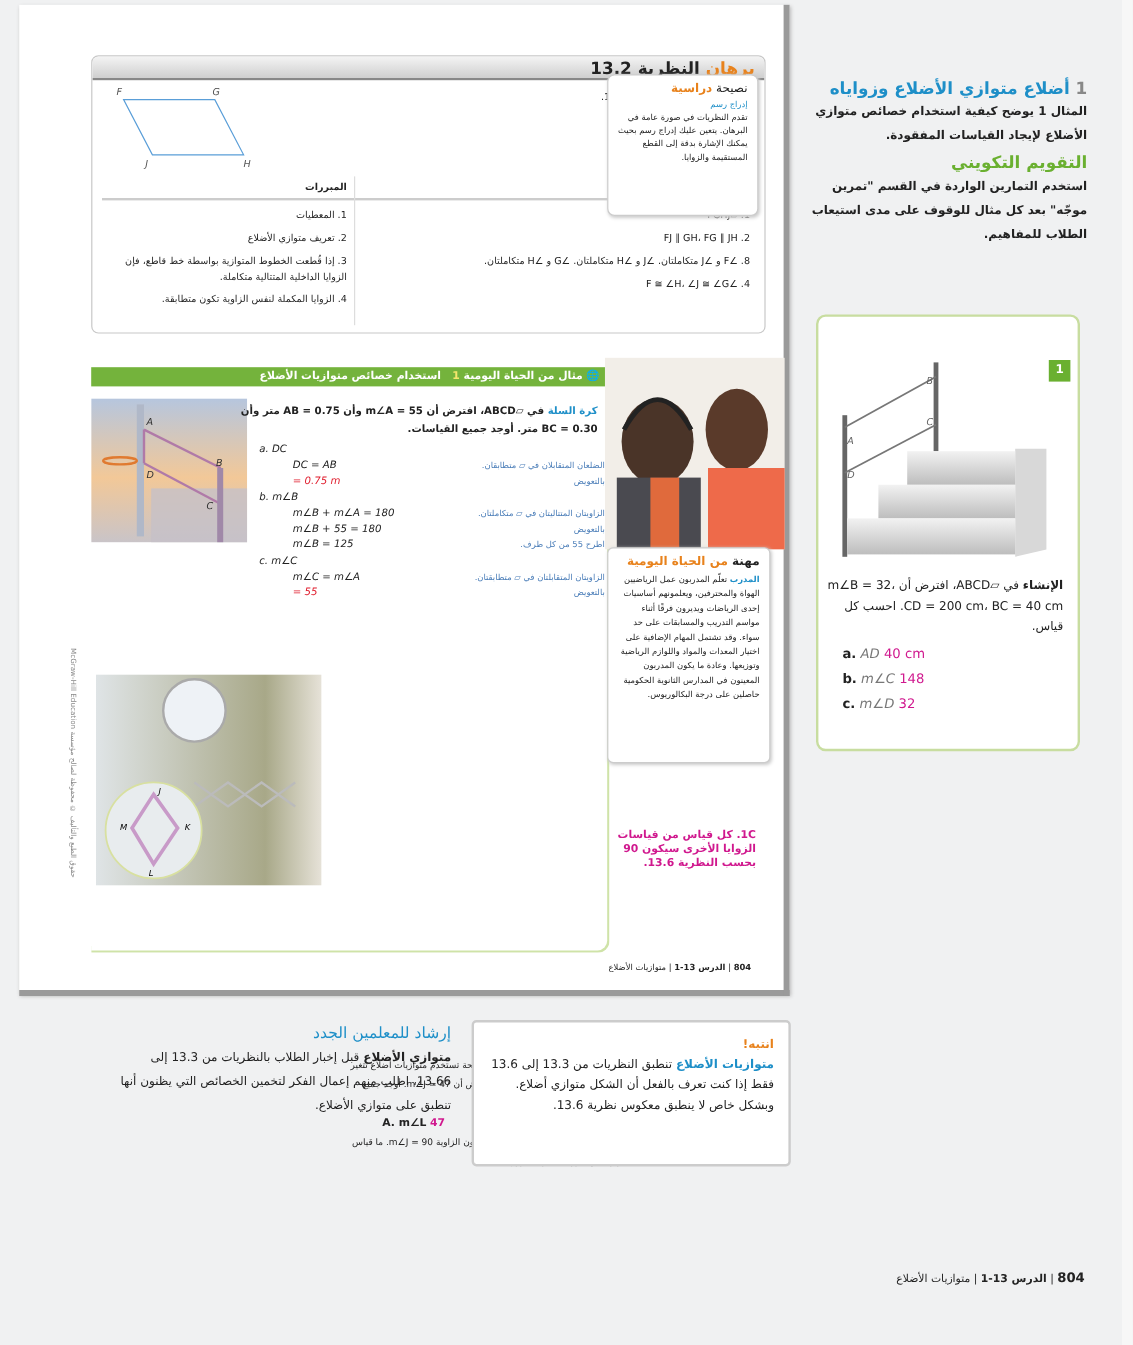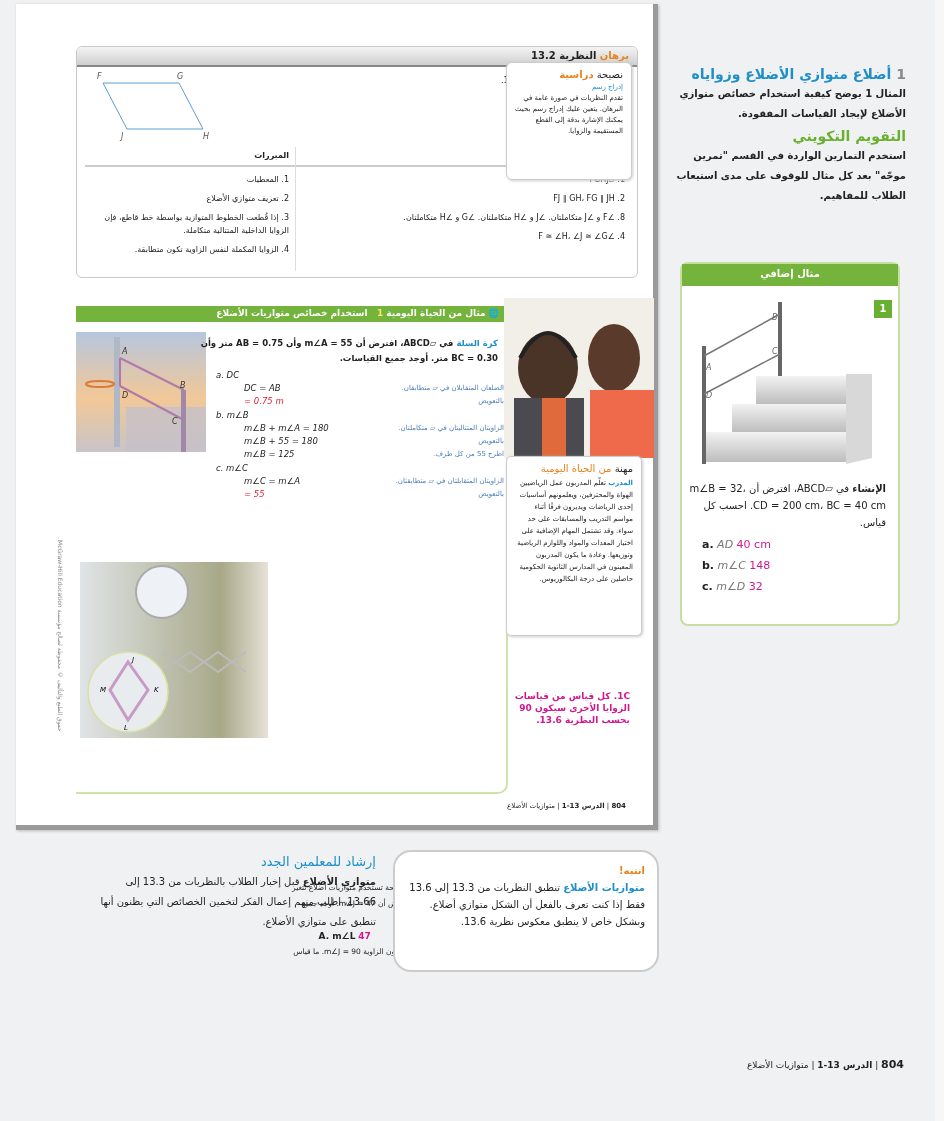--- a/index.html
+++ b/index.html
@@ -4,21 +4,21 @@
 <style>
 *{box-sizing:border-box;margin:0;padding:0}
 body{width:944px;height:1121px;background:#eef0f2;font-family:"DejaVu Sans",sans-serif;position:relative;overflow:hidden;color:#222}
 .wrap{position:absolute;left:0;top:0;width:944px;height:1121px;background:#f0f1f2}
 .rightstrip{position:absolute;left:935px;top:0;width:9px;height:1121px;background:#f7f7f7}
 .page{position:absolute;left:16px;top:4px;width:642px;height:826px;background:#fff;border-right:5px solid #9a9a9a;border-bottom:5px solid #9a9a9a;box-shadow:1px 1px 3px #bbb}
 .rtl{direction:rtl;text-align:right}
 .abs{position:absolute}
 
 .proof{left:60px;top:42px;width:562px;height:232px;border:1px solid #c8c8c8;border-radius:6px;background:#fff}
-.proof-head{height:20px;background:linear-gradient(#f4f4f4,#cfcfcf);border-bottom:2px solid #888;border-radius:5px 5px 0 0;font-size:10px;font-weight:bold;padding:3px 8px;direction:rtl}
+.proof-head{height:20px;background:linear-gradient(#f4f4f4,#cfcfcf);border-bottom:2px solid #888;border-radius:5px 5px 0 0;font-size:14px;font-weight:bold;padding:3px 8px;direction:rtl}
 .orange{color:#e8821c}
 .blue{color:#1e8fc8}
 .magenta{color:#d0188e}
 .red{color:#e02030}
 .green{color:#6ab030}
 .proof-lines{right:8px;top:26px;width:300px;font-size:8px;line-height:16px}
 .proof-table{left:8px;top:100px;width:546px;height:124px;font-size:8px}
 .pt-col{position:absolute;top:0;height:124px}
 .pt-head{border-bottom:2px solid #ccc;padding:4px 6px;font-weight:bold;height:20px}
 .pt-row{padding:0 6px;line-height:13px;margin-top:6px}
@@ -34,34 +34,34 @@
 .steps{left:140px;top:62px;width:288px;font-size:8.5px}
 .step-label{font-style:italic;line-height:14px}
 .step-row{display:flex;justify-content:flex-end;line-height:13px}
 .step-row .math{font-style:italic;padding-left:10px;width:120px}
 .step-row .reason{color:#4a7db8;font-size:7px;direction:rtl;text-align:right;width:150px}
 .guided{left:210px;top:556px;width:244px;font-size:7.5px;line-height:16px}
 .guided-title{font-size:9px;font-weight:bold;margin-bottom:2px}
 .ans{font-size:9px}
 
 .career{left:490px;top:452px;width:136px;height:180px;border:1px solid #ccc;border-radius:5px;background:#fff;padding:6px 8px;font-size:7px;line-height:12px;box-shadow:1px 1px 3px #ccc}
-.career-title{font-size:10px;font-weight:normal;margin-bottom:2px}
+.career-title{font-size:10px;font-weight:bold;margin-bottom:2px}
 .pink-answer{left:484px;top:686px;width:130px;font-size:9px;font-weight:bold;line-height:12px}
 .page-footer{left:430px;top:798px;width:180px;font-size:7px}
 .vert-credit{left:38px;top:536px;width:10px;height:280px;font-size:6px;color:#888;writing-mode:vertical-rl}
 
 .side-title{left:670px;top:64px;width:236px;font-size:14px;font-weight:bold;color:#1e8fc8;line-height:20px}
 .side-text{font-size:10px;line-height:20px;color:#222}
 .extra{left:680px;top:262px;width:220px;height:364px;border:2px solid #c8dda0;border-radius:8px;background:#fff}
 .extra-head{height:22px;background:#74b33c;color:#fff;text-align:center;font-size:10px;font-weight:bold;padding-top:4px}
 .badge1{position:absolute;right:6px;top:36px;width:18px;height:18px;background:#6ab030;color:#fff;font-size:10px;font-weight:bold;text-align:center;line-height:18px}
 .extra-q{right:12px;top:216px;width:200px;font-size:10px;line-height:17px}
 .extra-ans{left:20px;top:270px;font-size:11px;line-height:21px}
 
-.watch{left:393px;top:850px;width:266px;height:122px;border:2px solid #ccc;border-radius:18px;background:#fff;padding:10px 12px;font-size:10px;line-height:17px}
+.watch{left:393px;top:850px;width:266px;height:122px;border:2px solid #ccc;border-radius:4px;background:#fff;padding:10px 12px;font-size:10px;line-height:17px}
 .new-teach{left:96px;top:852px;width:280px;font-size:10px;line-height:20px}
 .bottom-footer{left:680px;top:1058px;width:224px;font-size:9px}
 svg{display:block}
 </style>
 </head>
 <body>
 
 <div class="wrap">
   <div class="rightstrip"></div>
 
@@ -233,21 +233,20 @@
   </div>
 
   <div class="abs side-title rtl">
     <div><span style="color:#888">1</span> <span>أضلاع متوازي الأضلاع وزواياه</span></div>
     <div class="side-text"><b>المثال 1</b> <span>يوضح كيفية استخدام خصائص متوازي الأضلاع لإيجاد القياسات المفقودة.</span></div>
     <div style="margin-top:2px" class="green">التقويم التكويني</div>
     <div class="side-text">استخدم التمارين الواردة في القسم "تمرين موجّه" بعد كل مثال للوقوف على مدى استيعاب الطلاب للمفاهيم.</div>
   </div>
 
   <div class="abs extra">
-    <div class="extra-head">مثال إضافي</div>
     <div class="badge1">1</div>
     <svg class="abs" style="left:14px;top:34px" width="190" height="170">
       <defs>
           <linearGradient id="step" x1="0" y1="0" x2="0" y2="1">
             <stop offset="0" stop-color="#f2f2f2"></stop>
             <stop offset="1" stop-color="#bdbdbd"></stop>
           </linearGradient>
         </defs>
       <rect x="6" y="48" width="4" height="118" fill="#666"></rect>
       <rect x="82" y="4" width="4" height="74" fill="#666"></rect>

